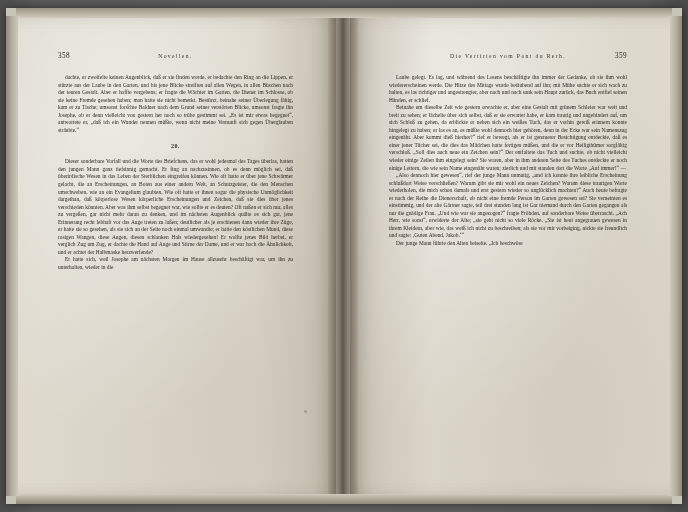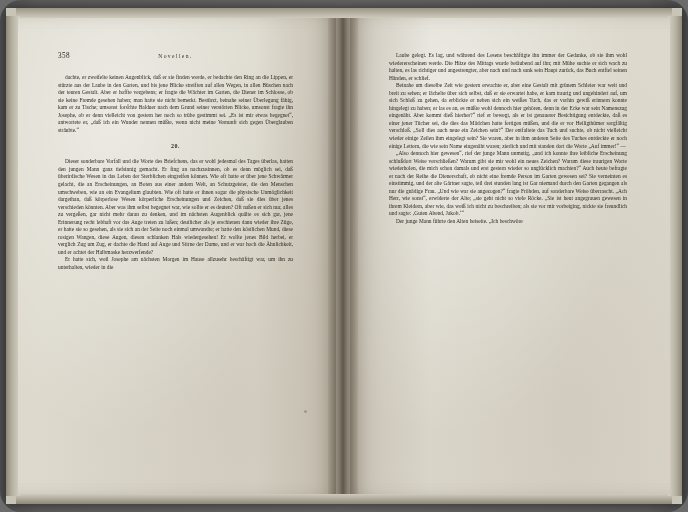--- a/index.html
+++ b/index.html
@@ -7,21 +7,20 @@
     padding: 0;
     background: #6b6b6b;
   }
   #page {
     position: relative;
     width: 688px;
     height: 512px;
     overflow: hidden;
     background: #5f5f5f;
     font-family: "Liberation Serif", serif;
-    border-radius: 21px;
   }
 
   
   .backdrop {
     position: absolute;
     inset: 0;
     background:
       linear-gradient(90deg, #4f4f4f 0%, #5c5c5c 6%, #636363 50%, #5a5a5a 94%, #4b4b4b 100%);
   }
 
@@ -213,20 +212,24 @@
         <span class="folio folio-left">358</span>
         <span class="runtitle">Novellen.</span>
       </div>
       <p class="para">dachte, er zweifelte keinen Augenblick, daß er sie finden werde, er bedachte den Ring an die Lippen, er stürzte aus der Laube in den Garten, und bis jene Blicke streiften auf allen Wegen, in allen Büschen nach der teuren Gestalt. Aber er hoffte vergebens; er fragte die Wächter im Garten, die Diener im Schlosse, ob sie keine Fremde gesehen haben; man hatte sie nicht bemerkt. Bestürzt, beinahe seiner Überlegung fähig, kam er zu Tische; umsonst forschte Balduer nach dem Grund seiner verstörten Blicke, umsonst fragte ihn Josephe, ob er denn vielleicht von gestern her noch so trübe gestimmt sei. „Es ist mir etwas begegnet“, antwortete er, „daß ich ein Wunder nennen müßte, wenn nicht meine Vernunft sich gegen Überglauben sträubte.“</p>
       <div class="section-num">20.</div>
       <p class="para">Dieser sonderbare Vorfall und die Worte des Briefchens, das er wohl jedesmal des Tages überlas, hatten den jungen Mann ganz tiefsinnig gemacht. Er fing an nachzusinnen, ob es denn möglich sei, daß überirdische Wesen in das Leben der Sterblichen eingreifen können. Wie oft hatte er über jene Schwärmer gelacht, die an Erscheinungen, an Boten aus einer andern Welt, an Schutzgeister, die den Menschen umschweben, wie an ein Evangelium glaubten. Wie oft hatte er ihnen sogar die physische Unmöglichkeit dargethan, daß körperlose Wesen körperliche Erscheinungen und Zeichen, daß sie dies über jenes verschieden könnten. Aber was ihm selbst begegnet war, wie sollte er es deuten? Oft naßen er sich nur, alles zu vergeßen, gar nicht mehr daran zu denken, und im nächsten Augenblick quälte es sich gar, jene Erinnerung recht lebhaft vor das Auge treten zu laßen; deutlicher als je erschienen dann wieder ihre Züge, er hatte sie so gesehen, als sie sich an der Seite noch einmal umwandte; er hatte den köstlichen Mund, diese rosigen Wangen, diese Augen, diesen schlanken Hals wiedergesehen! Er wollte jenes Bild herbei, er verglich Zug um Zug, er dachte die Hand auf Auge und Stirne der Dame, und er war hoch die Ähnlichkeit, und er achtet der Halbmaske herzwerfende?</p>
       <p class="para">Er hatte sich, weil Josephe am nächsten Morgen im Hause allzusehr beschäftigt war, um ihn zu unterhalten, wieder in die</p>
     </div>
 
     <div class="textcol col-right">
+      <div class="runhead">
+        <span class="folio folio-right">359</span>
+        <span class="runtitle">Die Vertirten vom Pont du Rerh.</span>
+      </div>
       <p class="para">Laube gelegt. Es lag, und während des Lesens beschäftigte ihn immer der Gedanke, ob sie ihm wohl wiedererscheinen werde. Die Hitze des Mittags wurde betäubend auf ihn; mit Mühe suchte er sich wach zu halten, es las richtiger und angestrengter, aber nach und nach sank sein Haupt zurück, das Buch entfiel seinen Händen, er schlief.</p>
       <p class="para">Beinahe um dieselbe Zeit wie gestern erwachte er, aber eine Gestalt mit grünem Schleier war weit und breit zu sehen; er lächelte über sich selbst, daß er sie erwartet habe, er kam traurig und ungehindert auf, um sich Schloß zu gehen, da erblickte er neben sich ein weißes Tuch, das er vorhin gewiß erinnern konnte hingelegt zu haben; er las es an, es müßte wohl dennoch hier gehören, denn in der Ecke war sein Namenszug eingenäht. Aber kommt dieß hierher?“ rief er bewegt, als er ist genauerer Besichtigung entdeckte, daß es einer jener Tücher sei, die dies das Mädchen hatte fertigen müßen, und die er vor Heiligthümer sorgfältig verschloß. „Soll dies auch neue ein Zeichen sein?“ Der entfaltete das Tuch und suchte, ob nicht vielleicht wieder einige Zeilen ihm eingelegt sein? Sie waren, aber in ihm anderen Seite des Tuches entdeckte er noch einige Lettern, die wie sein Name eingenäht waren; zierlich und mit standen dort die Worte „Auf immer!“ —</p>
       <p class="para">„Also dennoch hier gewesen“, rief der junge Mann unmutig, „und ich konnte ihre leibliche Erscheinung schlußdort Weise verschließen? Warum gibt sie mir wohl ein neues Zeichen? Warum diese traurigen Worte wiederholen, die mich schon damals und erst gestern wieder so unglücklich machten?“ Auch heute befragte er nach der Reihe die Dienerschaft, ob nicht eine fremde Person im Garten gewesen sei? Sie verneinten es einstimmig, und der alte Gärtner sagte, teil drei stunden lang ist Gar niemand durch den Garten gegangen als nur die gnädige Frau. „Und wie war sie angezogen?“ fragte Fröhden, auf sonderbare Weise überrascht. „Ach Herr, wie sonst“, erwiderte der Alte; „sie geht nicht so viele Röcke. „Sie ist heut angegrauen gewesen in ihrem Kleidern, aber wie, das weiß ich nicht zu beschreiben; als sie vor mir vorbeiging, nickte sie freundlich und sagte: ‚Guten Abend, Jakob.‘“</p>
       <p class="para">Der junge Mann führte den Alten beiseite. „Ich beschwöre</p>
     </div>
 
     <div class="speck" style="left:298px; top:402px; width:3px; height:3px;"></div>
     <div class="speck" style="left:121px; top:96px; width:1.5px; height:1.5px;"></div>
   </div>
 </div>

